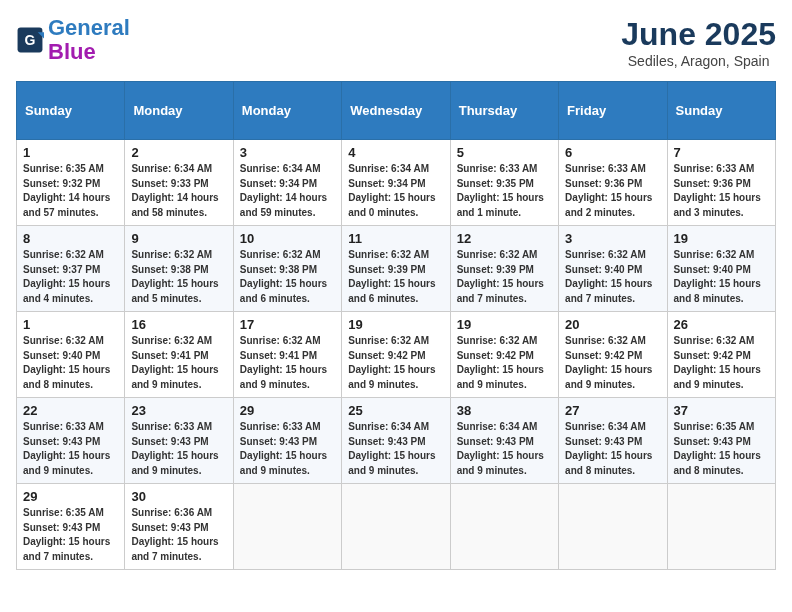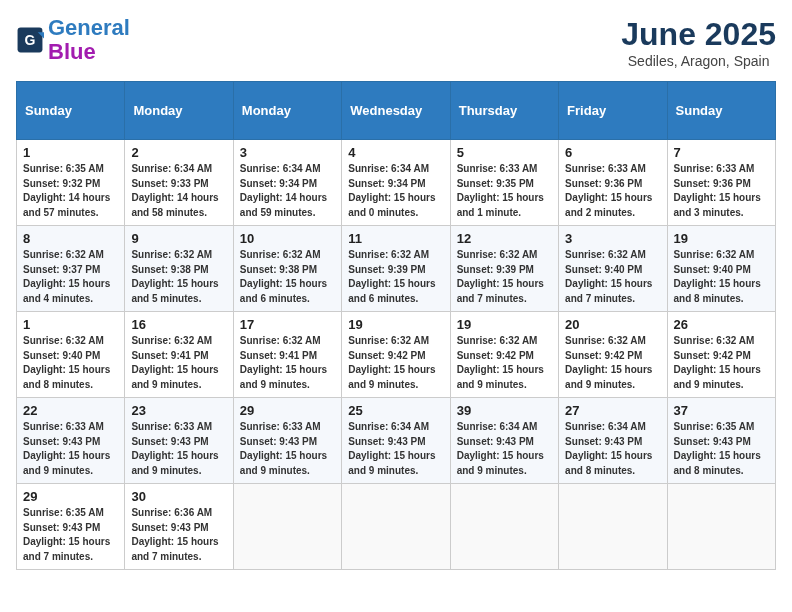--- a/index.html
+++ b/index.html
@@ -228,21 +228,21 @@
         </td>
         <td>
           <span class="day-num">29</span>
           <div class="day-info">Sunrise: 6:33 AM<br>Sunset: 9:43 PM<br>Daylight: 15 hours and 9 minutes.</div>
         </td>
         <td>
           <span class="day-num">25</span>
           <div class="day-info">Sunrise: 6:34 AM<br>Sunset: 9:43 PM<br>Daylight: 15 hours and 9 minutes.</div>
         </td>
         <td>
-          <span class="day-num">39</span>
+          <span class="day-num">38</span>
           <div class="day-info">Sunrise: 6:34 AM<br>Sunset: 9:43 PM<br>Daylight: 15 hours and 9 minutes.</div>
         </td>
         <td>
           <span class="day-num">27</span>
           <div class="day-info">Sunrise: 6:34 AM<br>Sunset: 9:43 PM<br>Daylight: 15 hours and 8 minutes.</div>
         </td>
         <td>
           <span class="day-num">37</span>
           <div class="day-info">Sunrise: 6:35 AM<br>Sunset: 9:43 PM<br>Daylight: 15 hours and 8 minutes.</div>
         </td>

